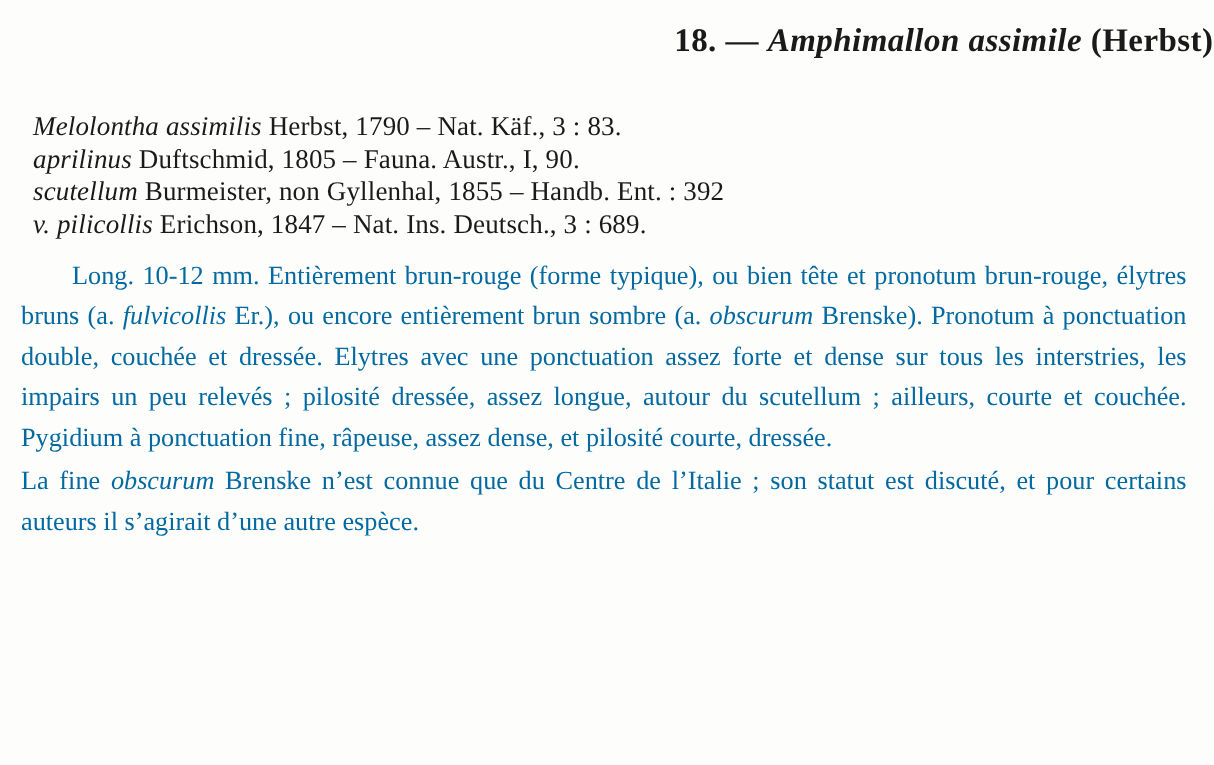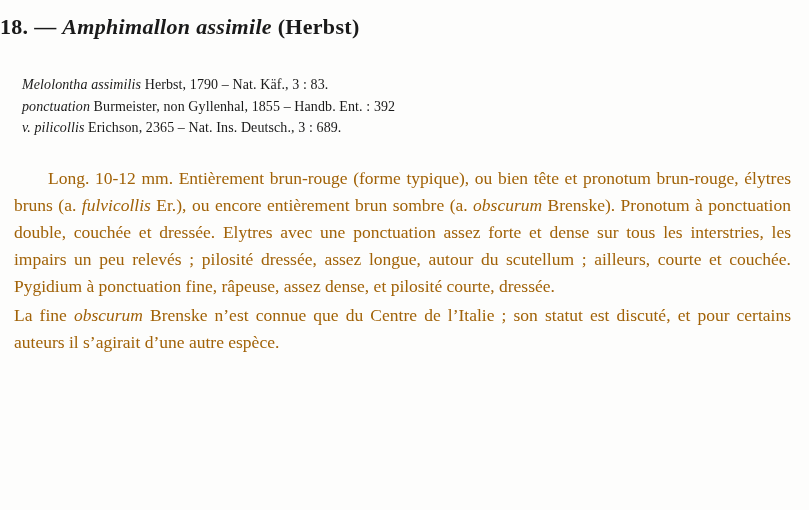--- a/index.html
+++ b/index.html
@@ -10,57 +10,57 @@
   .page {
     position: relative;
     width: 809px;
     height: 510px;
     background: #fdfdfc;
     font-family: "Liberation Serif", serif;
     color: #1a1a1a;
     overflow: hidden;
   }
   .title {
-    text-align: left;
+    text-align: right;
     font-size: 22px;
     font-weight: bold;
     margin: 14px 0 0 0;
     letter-spacing: 0.3px;
   }
   .title .num {
     font-weight: bold;
   }
   .title .dash {
     font-weight: bold;
   }
   .title .species {
     font-style: italic;
     font-weight: bold;
   }
   .title .author {
     font-weight: bold;
   }
   .synonymy {
     margin: 34px 0 0 22px;
-    font-size: 14px;
+    font-size: 18px;
     line-height: 21.5px;
     letter-spacing: 0.1px;
   }
   .syn-line {
     white-space: nowrap;
   }
   .syn-name {
     font-style: italic;
   }
   .body-text {
-    margin: 26px 18px 0 14px;
+    margin: 10px 18px 0 14px;
     font-size: 17.5px;
     line-height: 27px;
     text-align: justify;
-    color: #a16207;
+    color: #0369a1;
   }
   .para {
     margin: 0 0 2px 0;
     text-indent: 34px;
   }
   .para.noindent {
     text-indent: 0;
   }
   .para + .para {
     margin-top: 9px;
@@ -83,26 +83,30 @@
     <span class="species">Amphimallon assimile</span>
     <span class="author">(Herbst)</span>
   </h1>
 
   <div class="synonymy">
     <div class="syn-line">
       <span class="syn-name">Melolontha assimilis</span>
       <span>Herbst, 1790 – Nat. Käf., 3 : 83.</span>
     </div>
     <div class="syn-line">
-      <span class="syn-name">ponctuation</span>
+      <span class="syn-name">aprilinus</span>
+      <span>Duftschmid, 1805 – Fauna. Austr., I, 90.</span>
+    </div>
+    <div class="syn-line">
+      <span class="syn-name">scutellum</span>
       <span>Burmeister, non Gyllenhal, 1855 – Handb. Ent. : 392</span>
     </div>
     <div class="syn-line">
       <span class="syn-name">v. pilicollis</span>
-      <span>Erichson, 2365 – Nat. Ins. Deutsch., 3 : 689.</span>
+      <span>Erichson, 1847 – Nat. Ins. Deutsch., 3 : 689.</span>
     </div>
   </div>
 
   <div class="body-text">
 
     <p class="para"><span>Long. 10-12 mm. Entièrement brun-rouge (forme typique), ou bien tête et pronotum brun-rouge, élytres bruns (a. </span><em>fulvicollis</em><span> Er.), ou encore entièrement brun sombre (a. </span><em>obscurum</em><span> Brenske). Pronotum à ponctuation double, couchée et dressée. Elytres avec une ponctuation assez forte et dense sur tous les interstries, les impairs un peu relevés ; pilosité dressée, assez longue, autour du scutellum ; ailleurs, courte et couchée. Pygidium à ponctuation fine, râpeuse, assez dense, et pilosité courte, dressée.</span></p>
 
 
     <p class="para noindent tight"><span>La fine </span><em>obscurum</em><span> Brenske n’est connue que du Centre de l’Italie ; son statut est discuté, et pour certains auteurs il s’agirait d’une autre espèce.</span></p>
 

